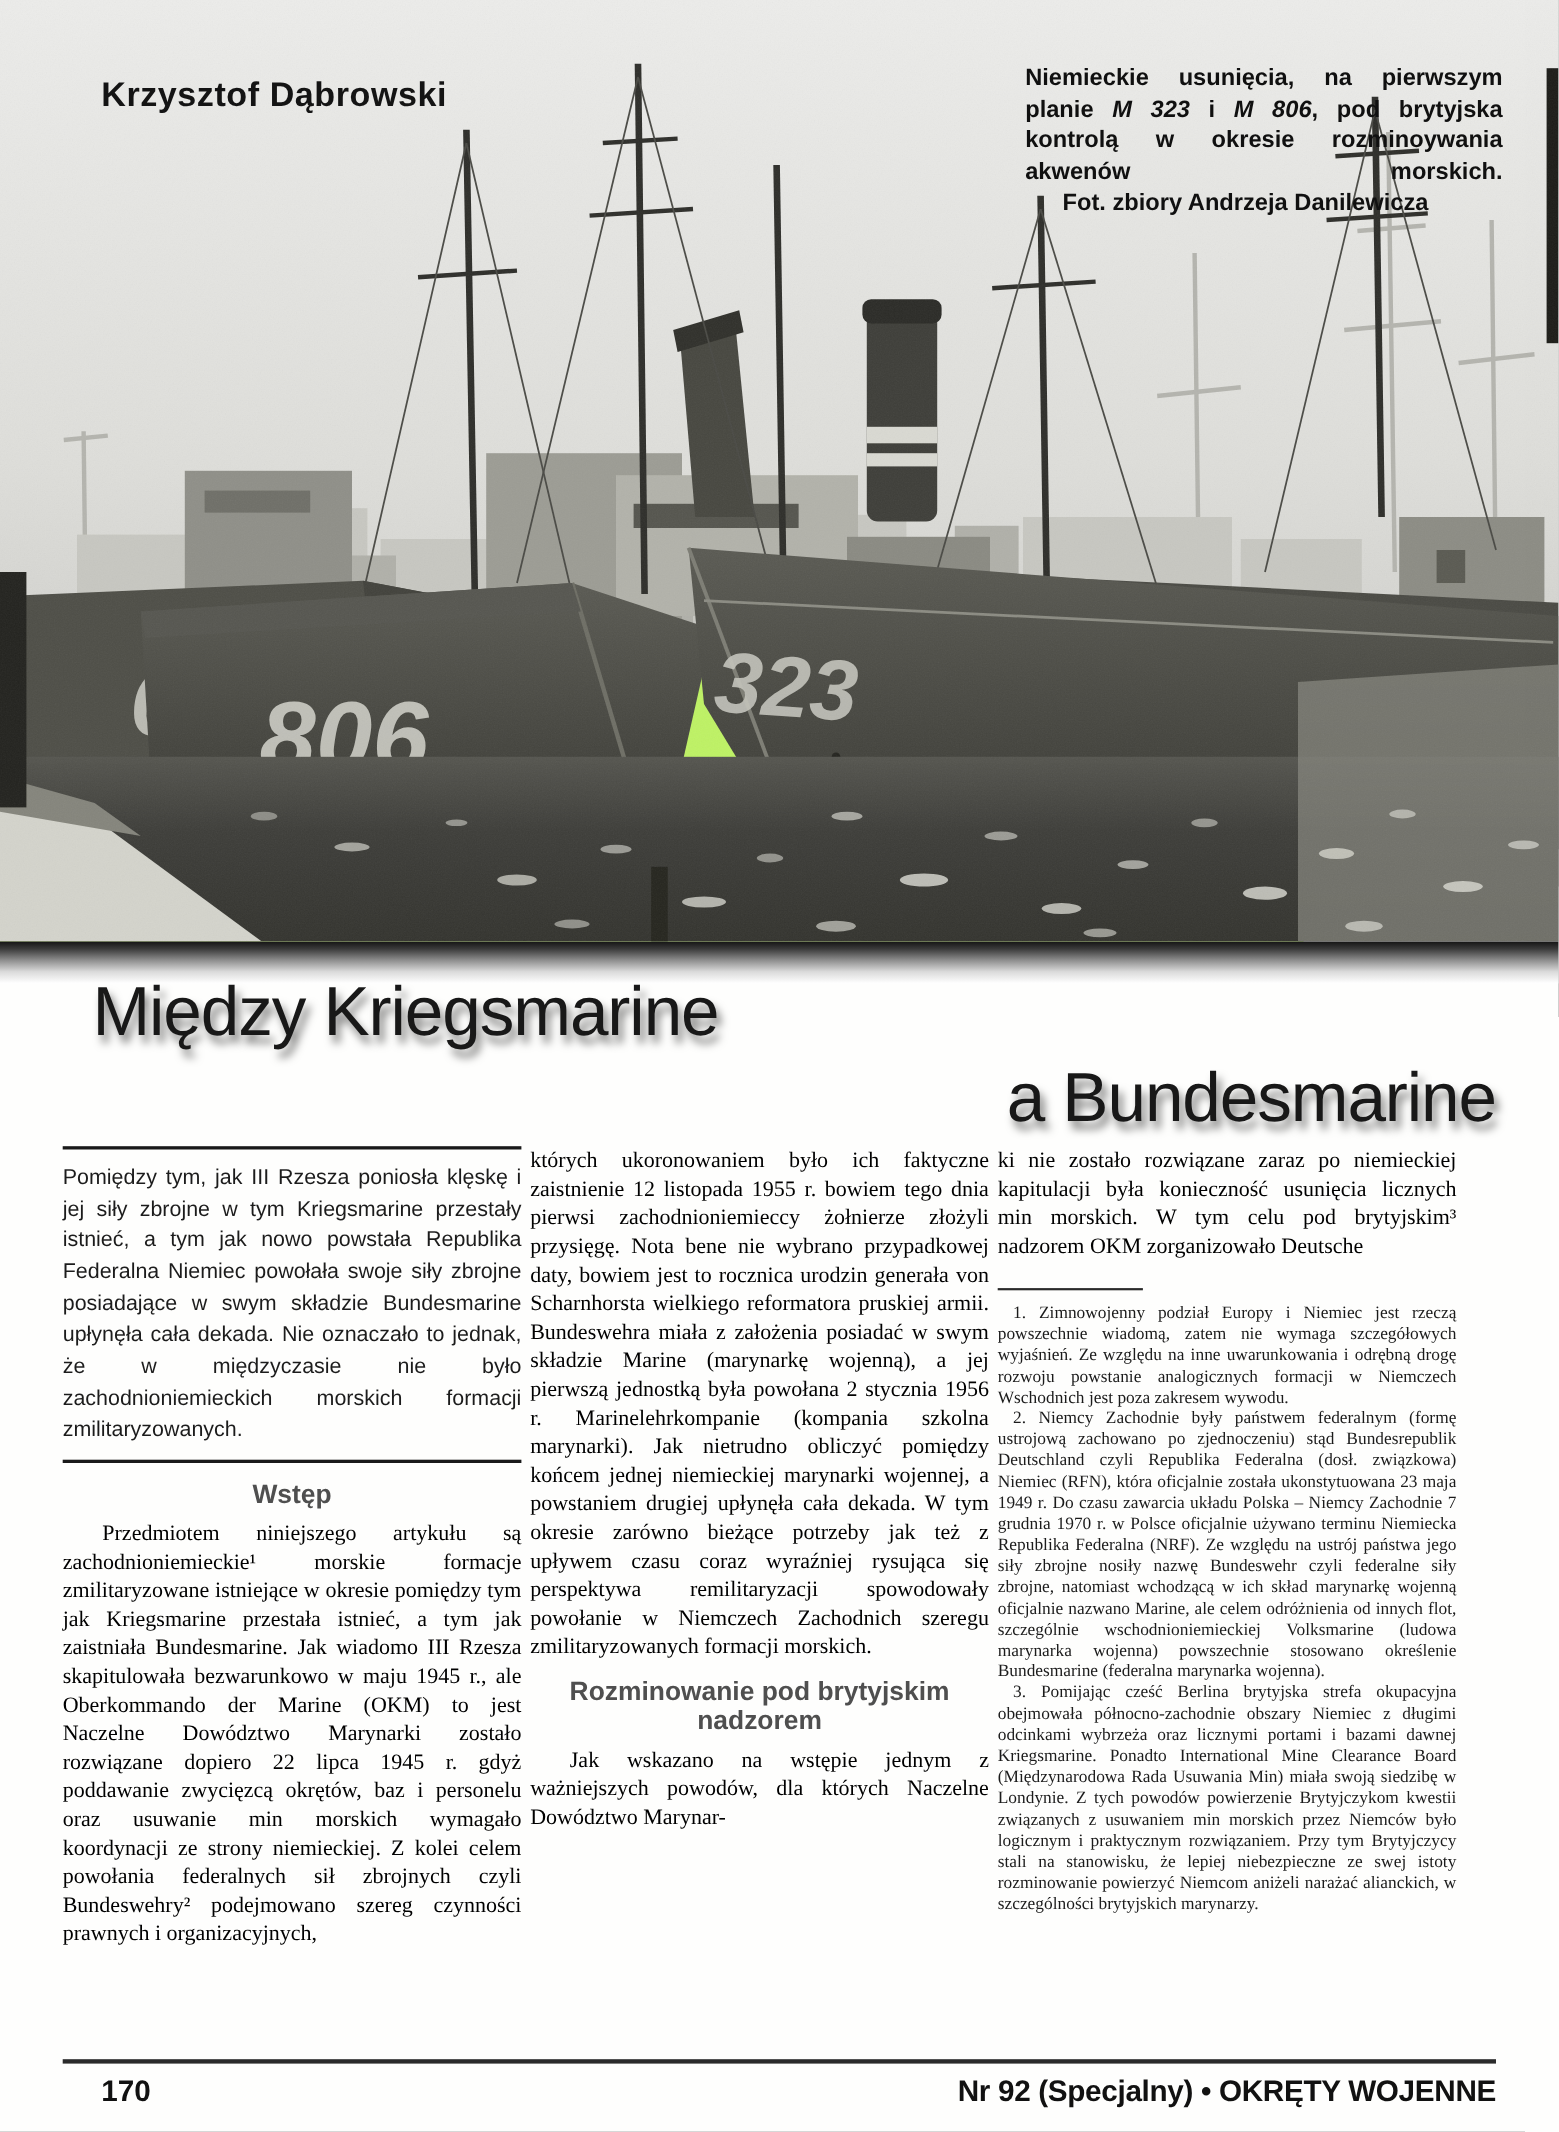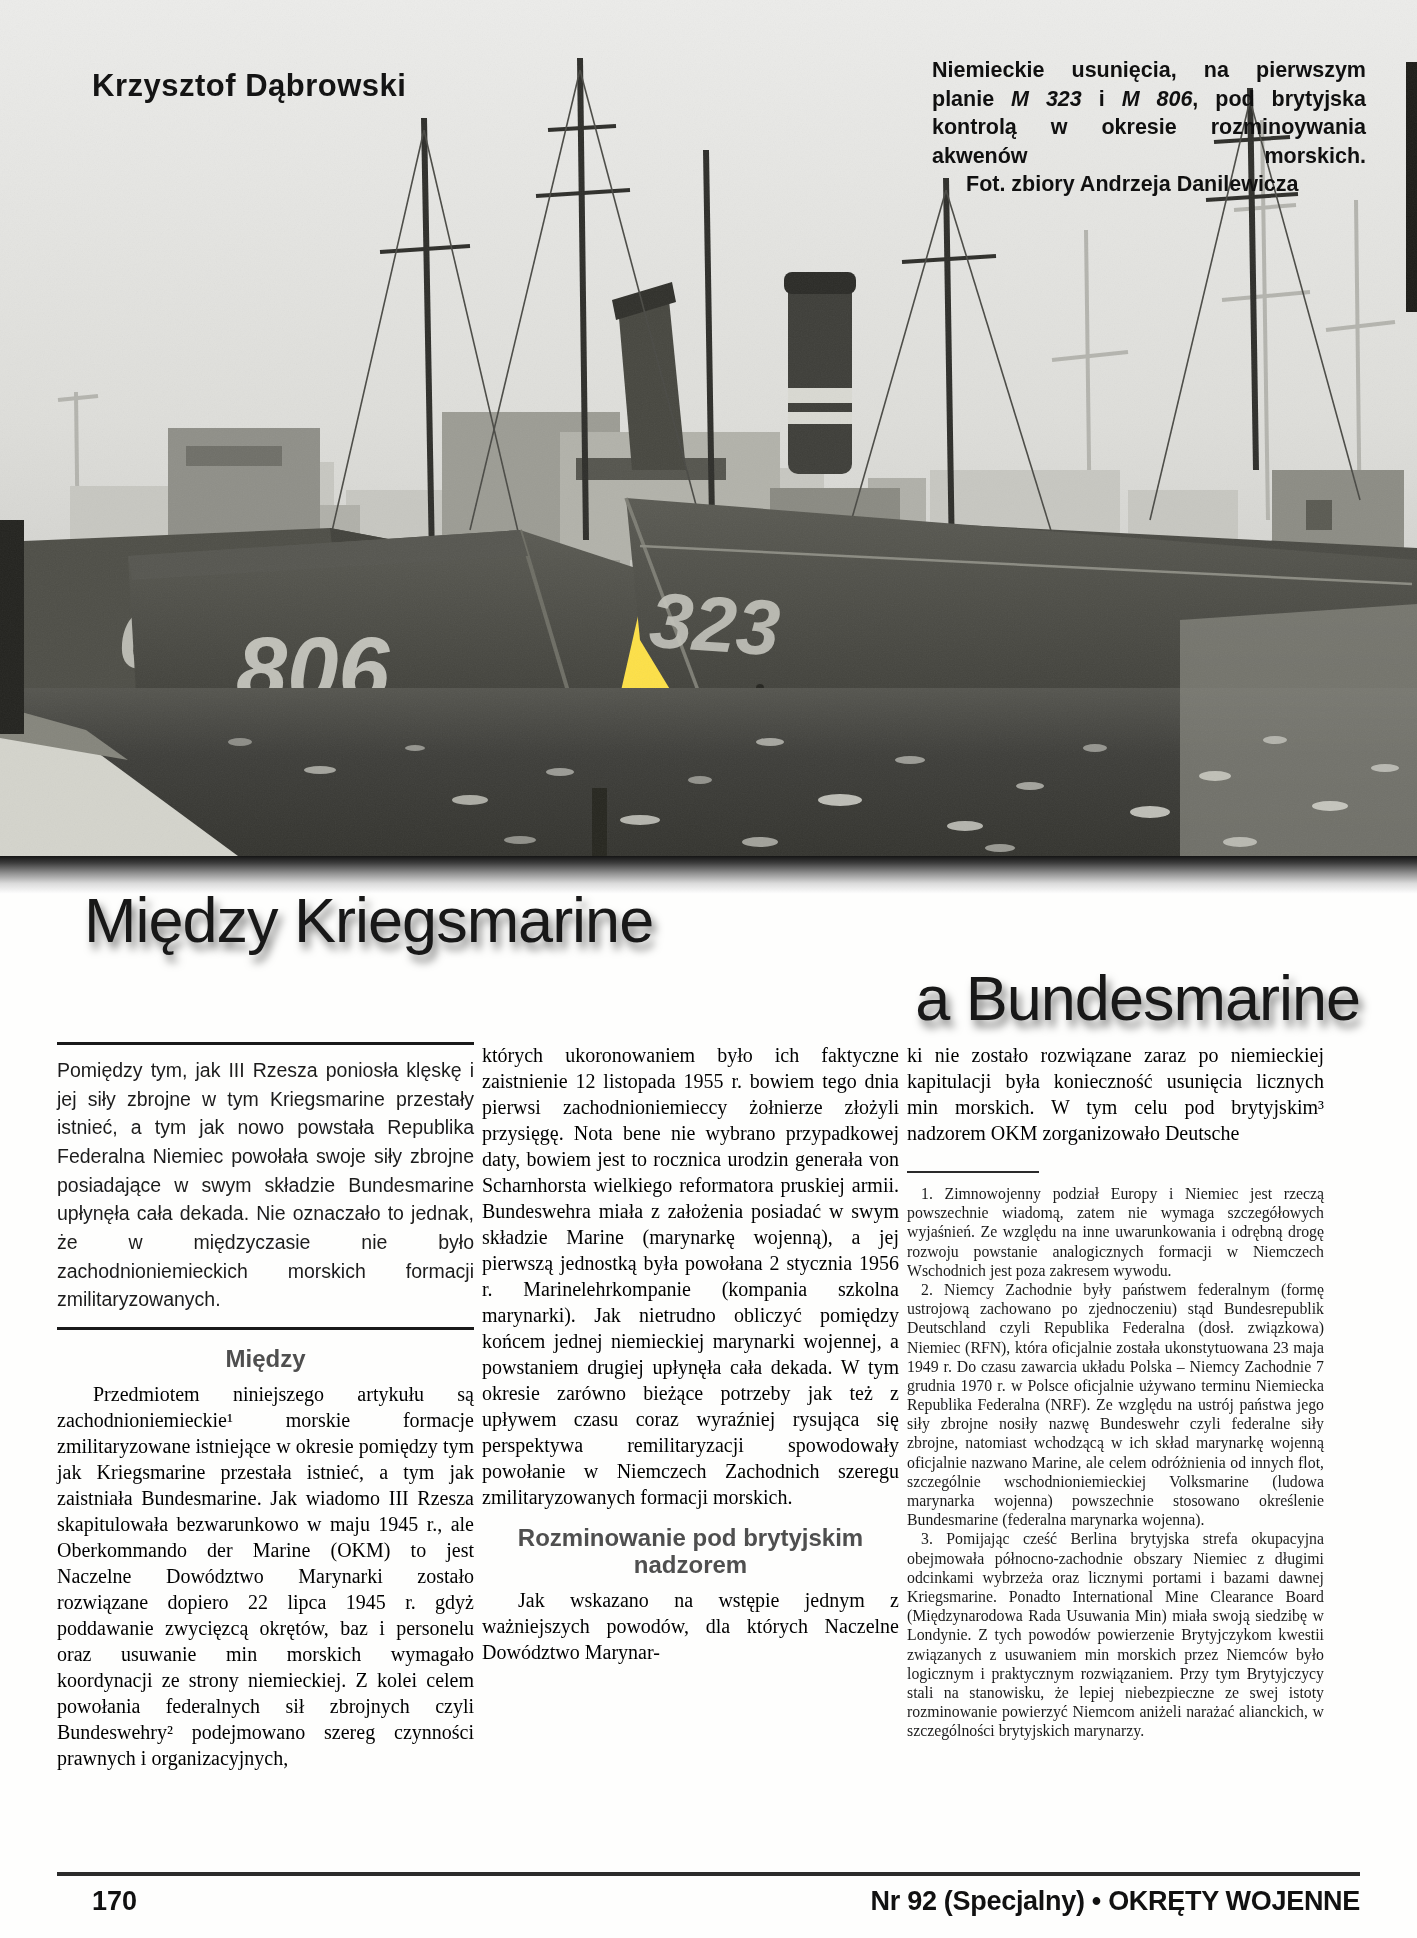--- a/index.html
+++ b/index.html
@@ -2,21 +2,21 @@
 <html lang="pl"><head>
 <meta charset="utf-8">
 <style>
   html,body{margin:0;padding:0;background:#9a9a9a;}
   .page{
     position:relative;width:1417px;height:1938px;margin:0 auto;
     background:#fefefd;overflow:hidden;
     font-family:"Liberation Sans","DejaVu Sans",sans-serif;color:#1e1e1e;
   }
   
-  .photo{position:absolute;left:0;top:0;width:1185px;height:856px;background:#fde047;}
+  .photo{position:absolute;left:0;top:0;width:1185px;height:856px;background:#bef264;}
   .photo svg{display:block;width:1417px;height:856px;}
   .photo-fade{
     position:absolute;left:0;top:856px;width:1417px;height:38px;
     background:linear-gradient(180deg,#151515 0%,#3c3c3c 18%,#8f8f8f 45%,#dadada 72%,#ffffff 100%);
   }
   .author{
     position:absolute;left:92px;top:68px;
     font-size:31px;font-weight:700;letter-spacing:.5px;color:#141414;
   }
   .caption{
@@ -249,21 +249,21 @@
   <div class="author">Krzysztof Dąbrowski</div>
   <div class="caption"><span>Niemieckie usunięcia, na pierwszym planie </span><span class="shipname">M 323</span><span> i </span><span class="shipname">M 806</span><span>, pod brytyjska kontrolą w okresie  rozminoywania akwenów morskich.</span> <span class="credit">Fot. zbiory Andrzeja Danilewicza</span></div>
 
   <div class="title-line l1">Między Kriegsmarine</div>
   <div class="title-line l2">a Bundesmarine</div>
 
   <div class="columns">
 
     <div class="col">
       <div class="lead">Pomiędzy tym, jak III Rzesza poniosła klęskę i jej siły zbrojne w tym Kriegsmarine przestały istnieć, a tym jak nowo powstała Republika Federalna Niemiec powołała swoje siły zbrojne posiadające w swym składzie Bundesmarine upłynęła cała dekada. Nie oznaczało to jednak, że w międzyczasie nie było zachodnioniemieckich morskich formacji zmilitaryzowanych.</div>
-      <div class="colheading col1-heading">Między</div>
+      <div class="colheading col1-heading">Wstęp</div>
       <p class="serif indent">Przedmiotem niniejszego artykułu są zachodnioniemieckie¹ morskie formacje zmilitaryzowane istniejące w okresie pomiędzy tym jak Kriegsmarine przestała istnieć, a tym jak zaistniała Bundesmarine. Jak wiadomo III Rzesza skapitulowała bezwarunkowo w maju 1945 r., ale Oberkommando der Marine (OKM) to jest Naczelne Dowództwo Marynarki zostało rozwiązane dopiero 22 lipca 1945 r. gdyż poddawanie zwycięzcą okrętów, baz i personelu oraz usuwanie min morskich wymagało koordynacji ze strony niemieckiej. Z kolei celem powołania federalnych sił zbrojnych czyli Bundeswehry² podejmowano szereg czynności prawnych i organizacyjnych,</p>
     </div>
 
     <div class="col">
       <p class="serif">których ukoronowaniem było ich faktyczne zaistnienie 12 listopada 1955 r. bowiem tego dnia pierwsi zachodnioniemieccy żołnierze złożyli przysięgę. Nota bene nie wybrano przypadkowej daty, bowiem jest to rocznica urodzin generała von Scharnhorsta wielkiego reformatora pruskiej armii. Bundeswehra miała z założenia posiadać w swym składzie Marine (marynarkę wojenną), a jej pierwszą jednostką była powołana 2 stycznia 1956 r. Marinelehrkompanie (kompania szkolna marynarki). Jak nietrudno obliczyć pomiędzy końcem jednej niemieckiej marynarki wojennej, a powstaniem drugiej upłynęła cała dekada. W tym okresie zarówno bieżące potrzeby jak też z upływem czasu coraz wyraźniej rysująca się perspektywa remilitaryzacji spowodowały powołanie w Niemczech Zachodnich szeregu zmilitaryzowanych formacji morskich.</p>
       <div class="colheading">Rozminowanie pod brytyjskim nadzorem</div>
       <p class="serif indent">Jak wskazano na wstępie jednym z ważniejszych powodów, dla których Naczelne Dowództwo Marynar-</p>
     </div>
 
     <div class="col">

